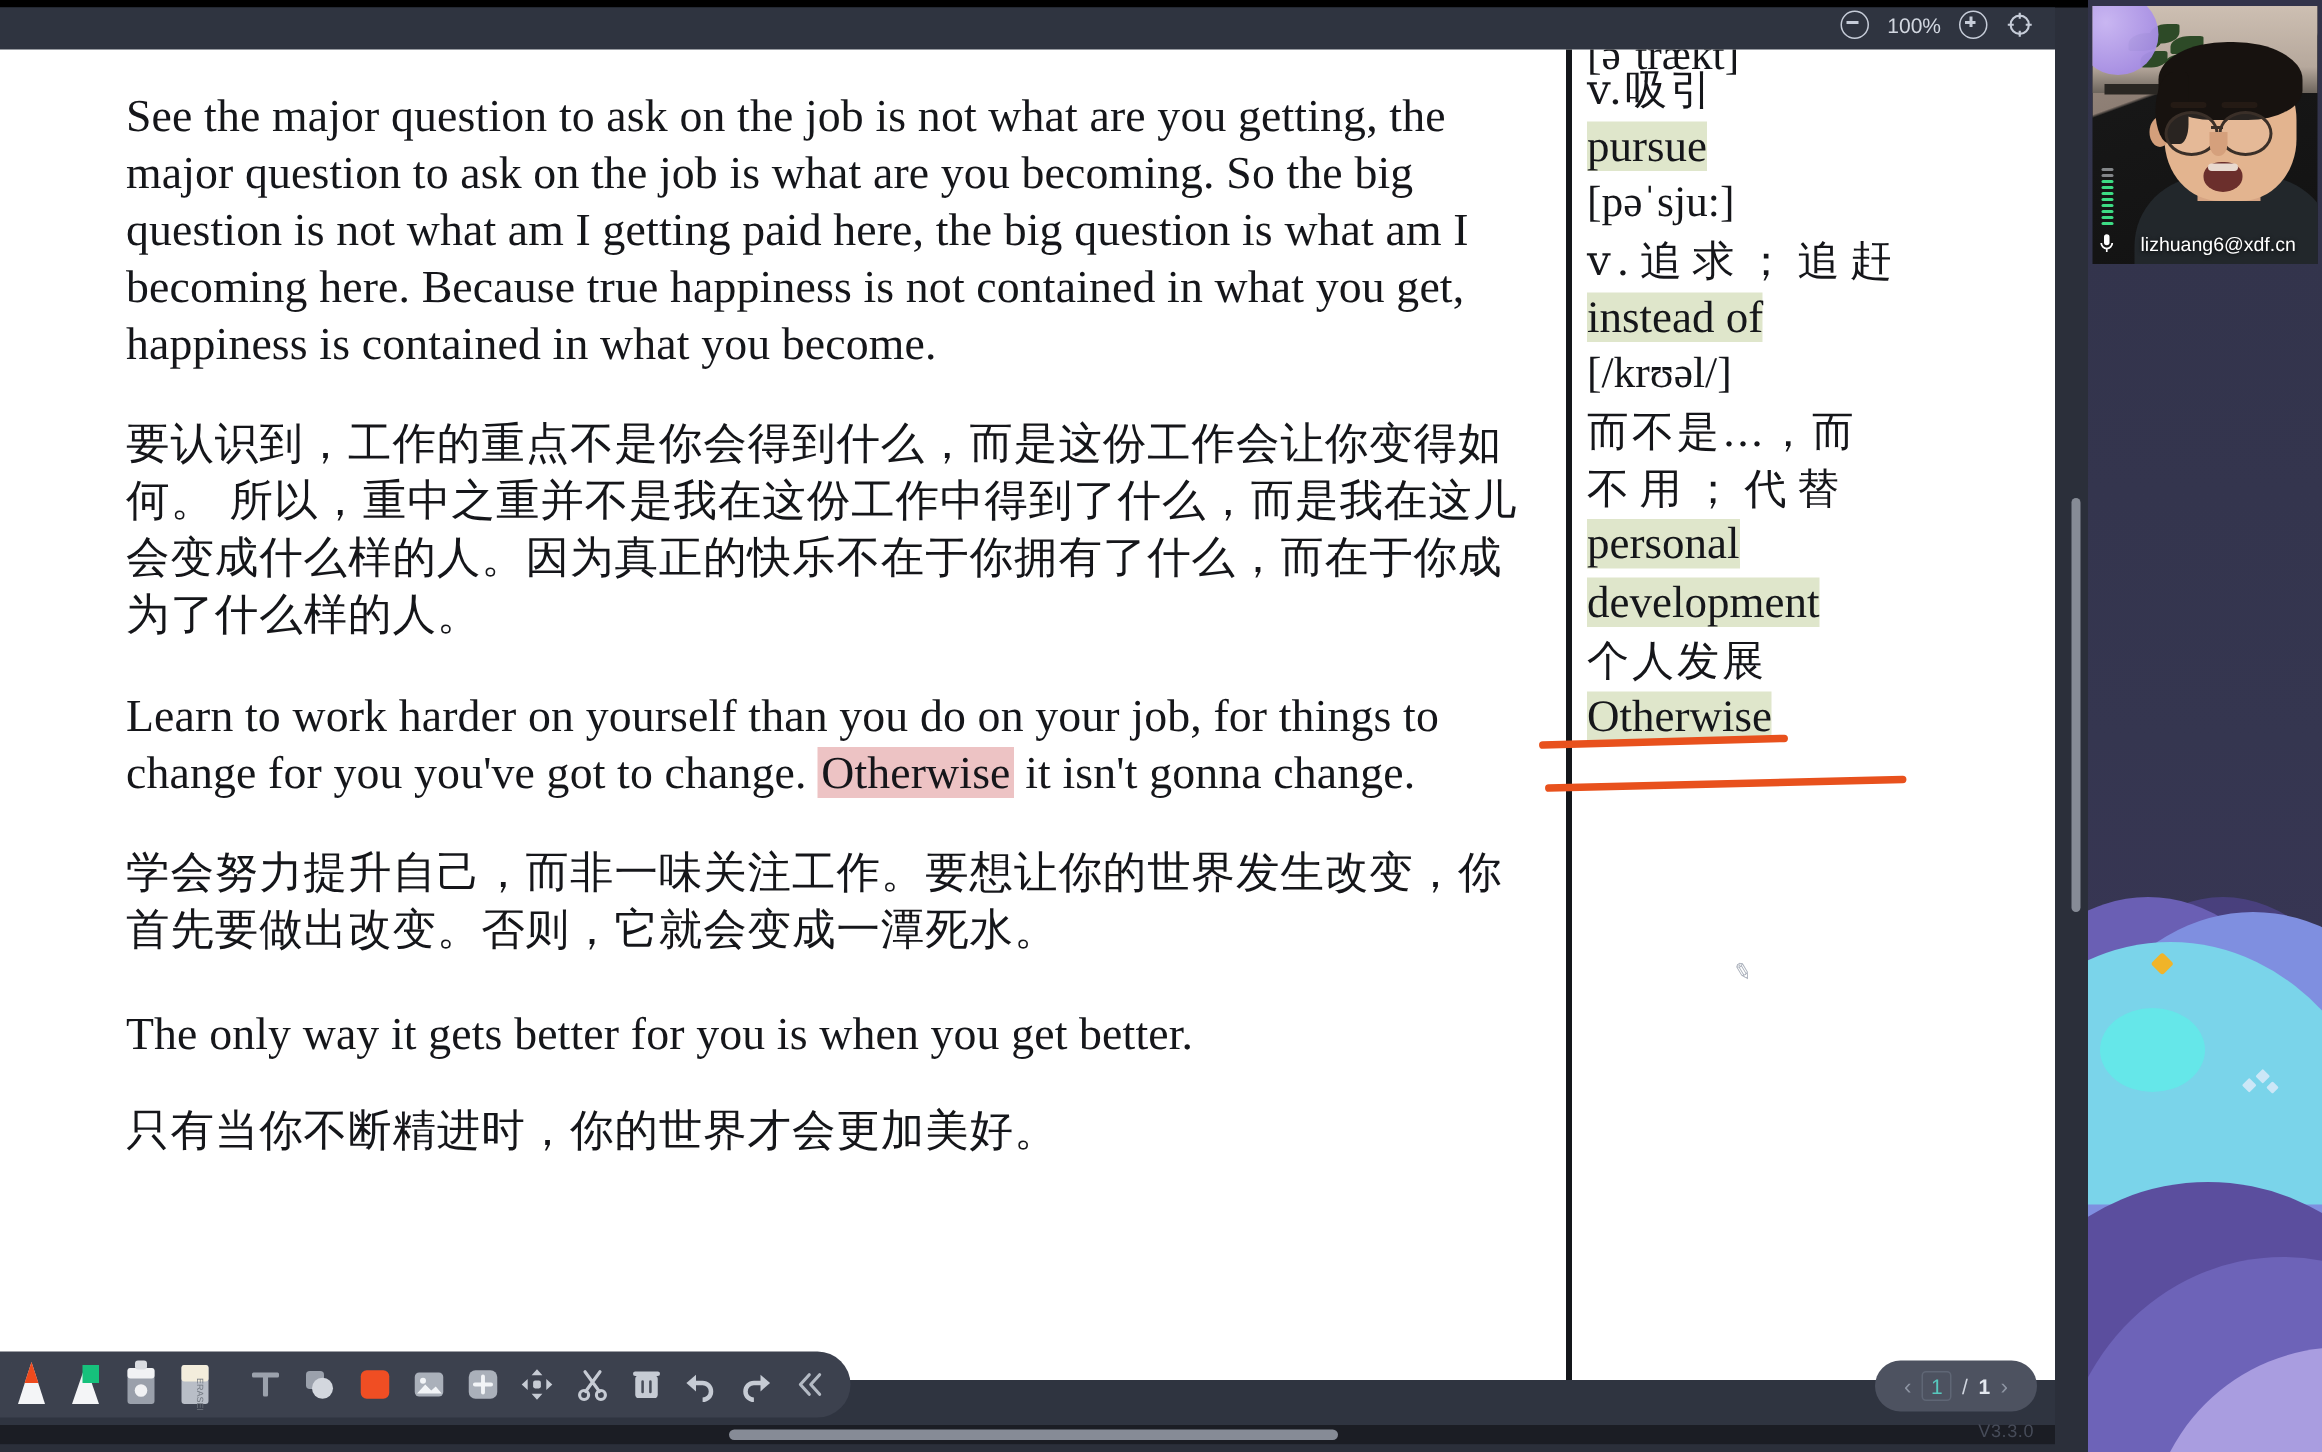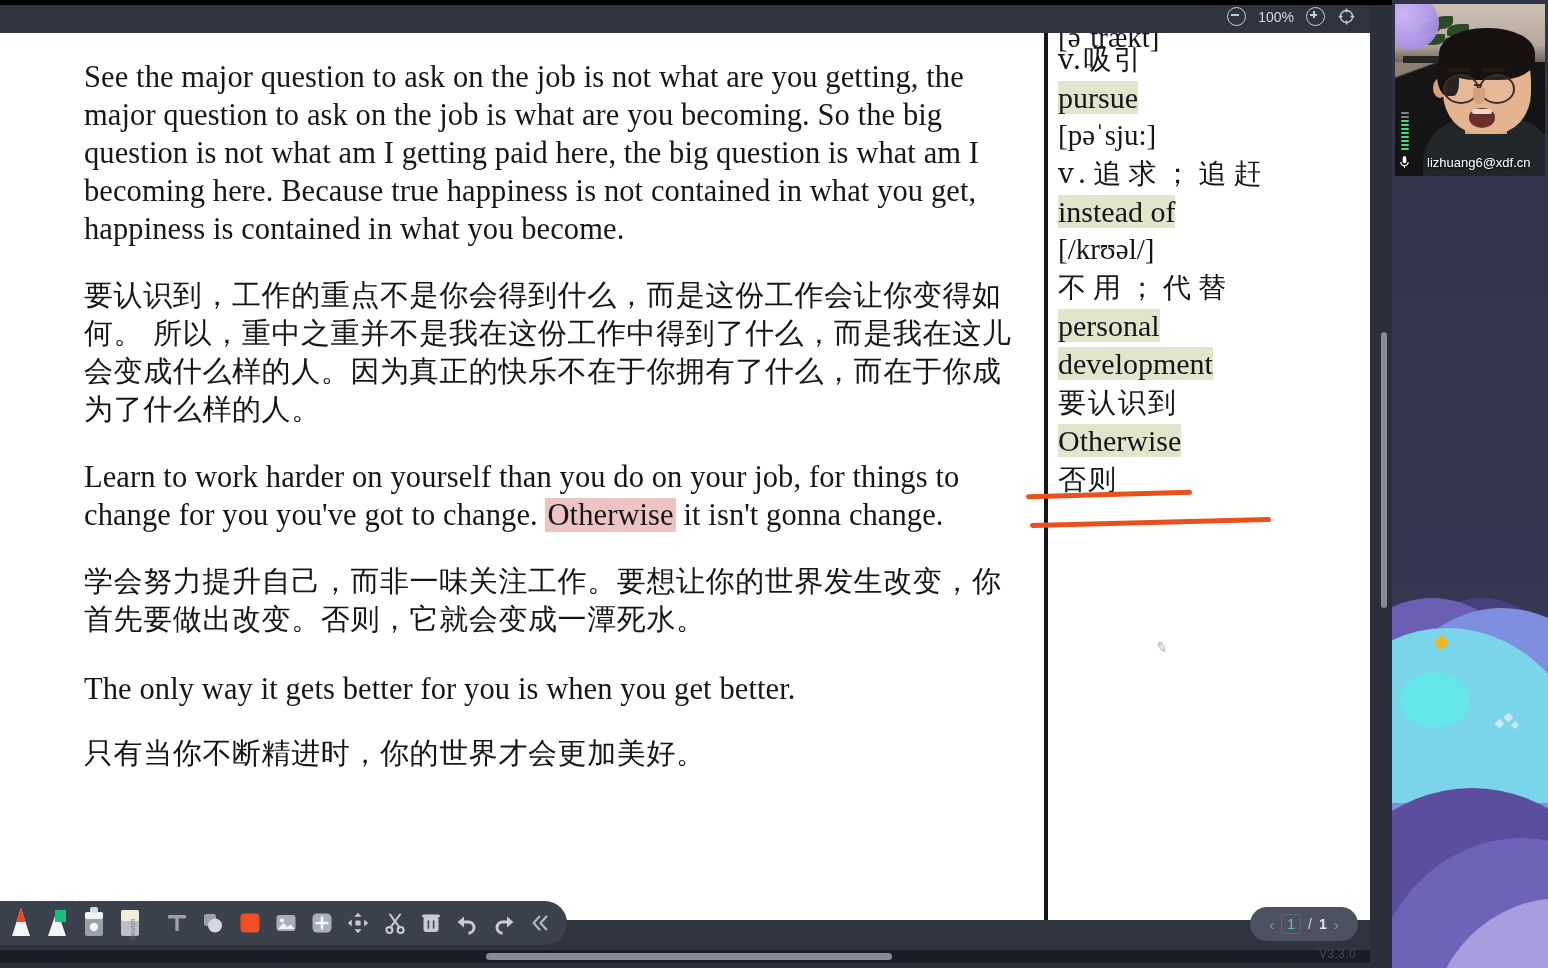--- a/index.html
+++ b/index.html
@@ -528,36 +528,36 @@
         <div class="v-row">
           <span class="v-zh wide">v.追求；追赶</span>
         </div>
         <div class="v-row">
           <span class="v-en hl-green">instead of</span>
         </div>
         <div class="v-row">
           <span class="v-ipa">[/krʊəl/]</span>
         </div>
         <div class="v-row">
+          <span class="v-zh">而不是…，而</span>
+        </div>
+        <div class="v-row">
           <span class="v-zh wide">不用；代替</span>
         </div>
         <div class="v-row">
           <span class="v-en hl-green">personal</span>
         </div>
         <div class="v-row">
           <span class="v-en hl-green">development</span>
         </div>
         <div class="v-row">
-          <span class="v-zh">要认识到</span>
+          <span class="v-zh">个人发展</span>
         </div>
         <div class="v-row">
           <span class="v-en hl-green">Otherwise</span>
-        </div>
-        <div class="v-row">
-          <span class="v-zh">否则</span>
         </div>
       </div>
 
       <div class="u-line u1"></div>
       <div class="u-line u2"></div>
       <div class="cursor-mark">✎</div>
     </div>
 
     <div class="toolbar">
 

